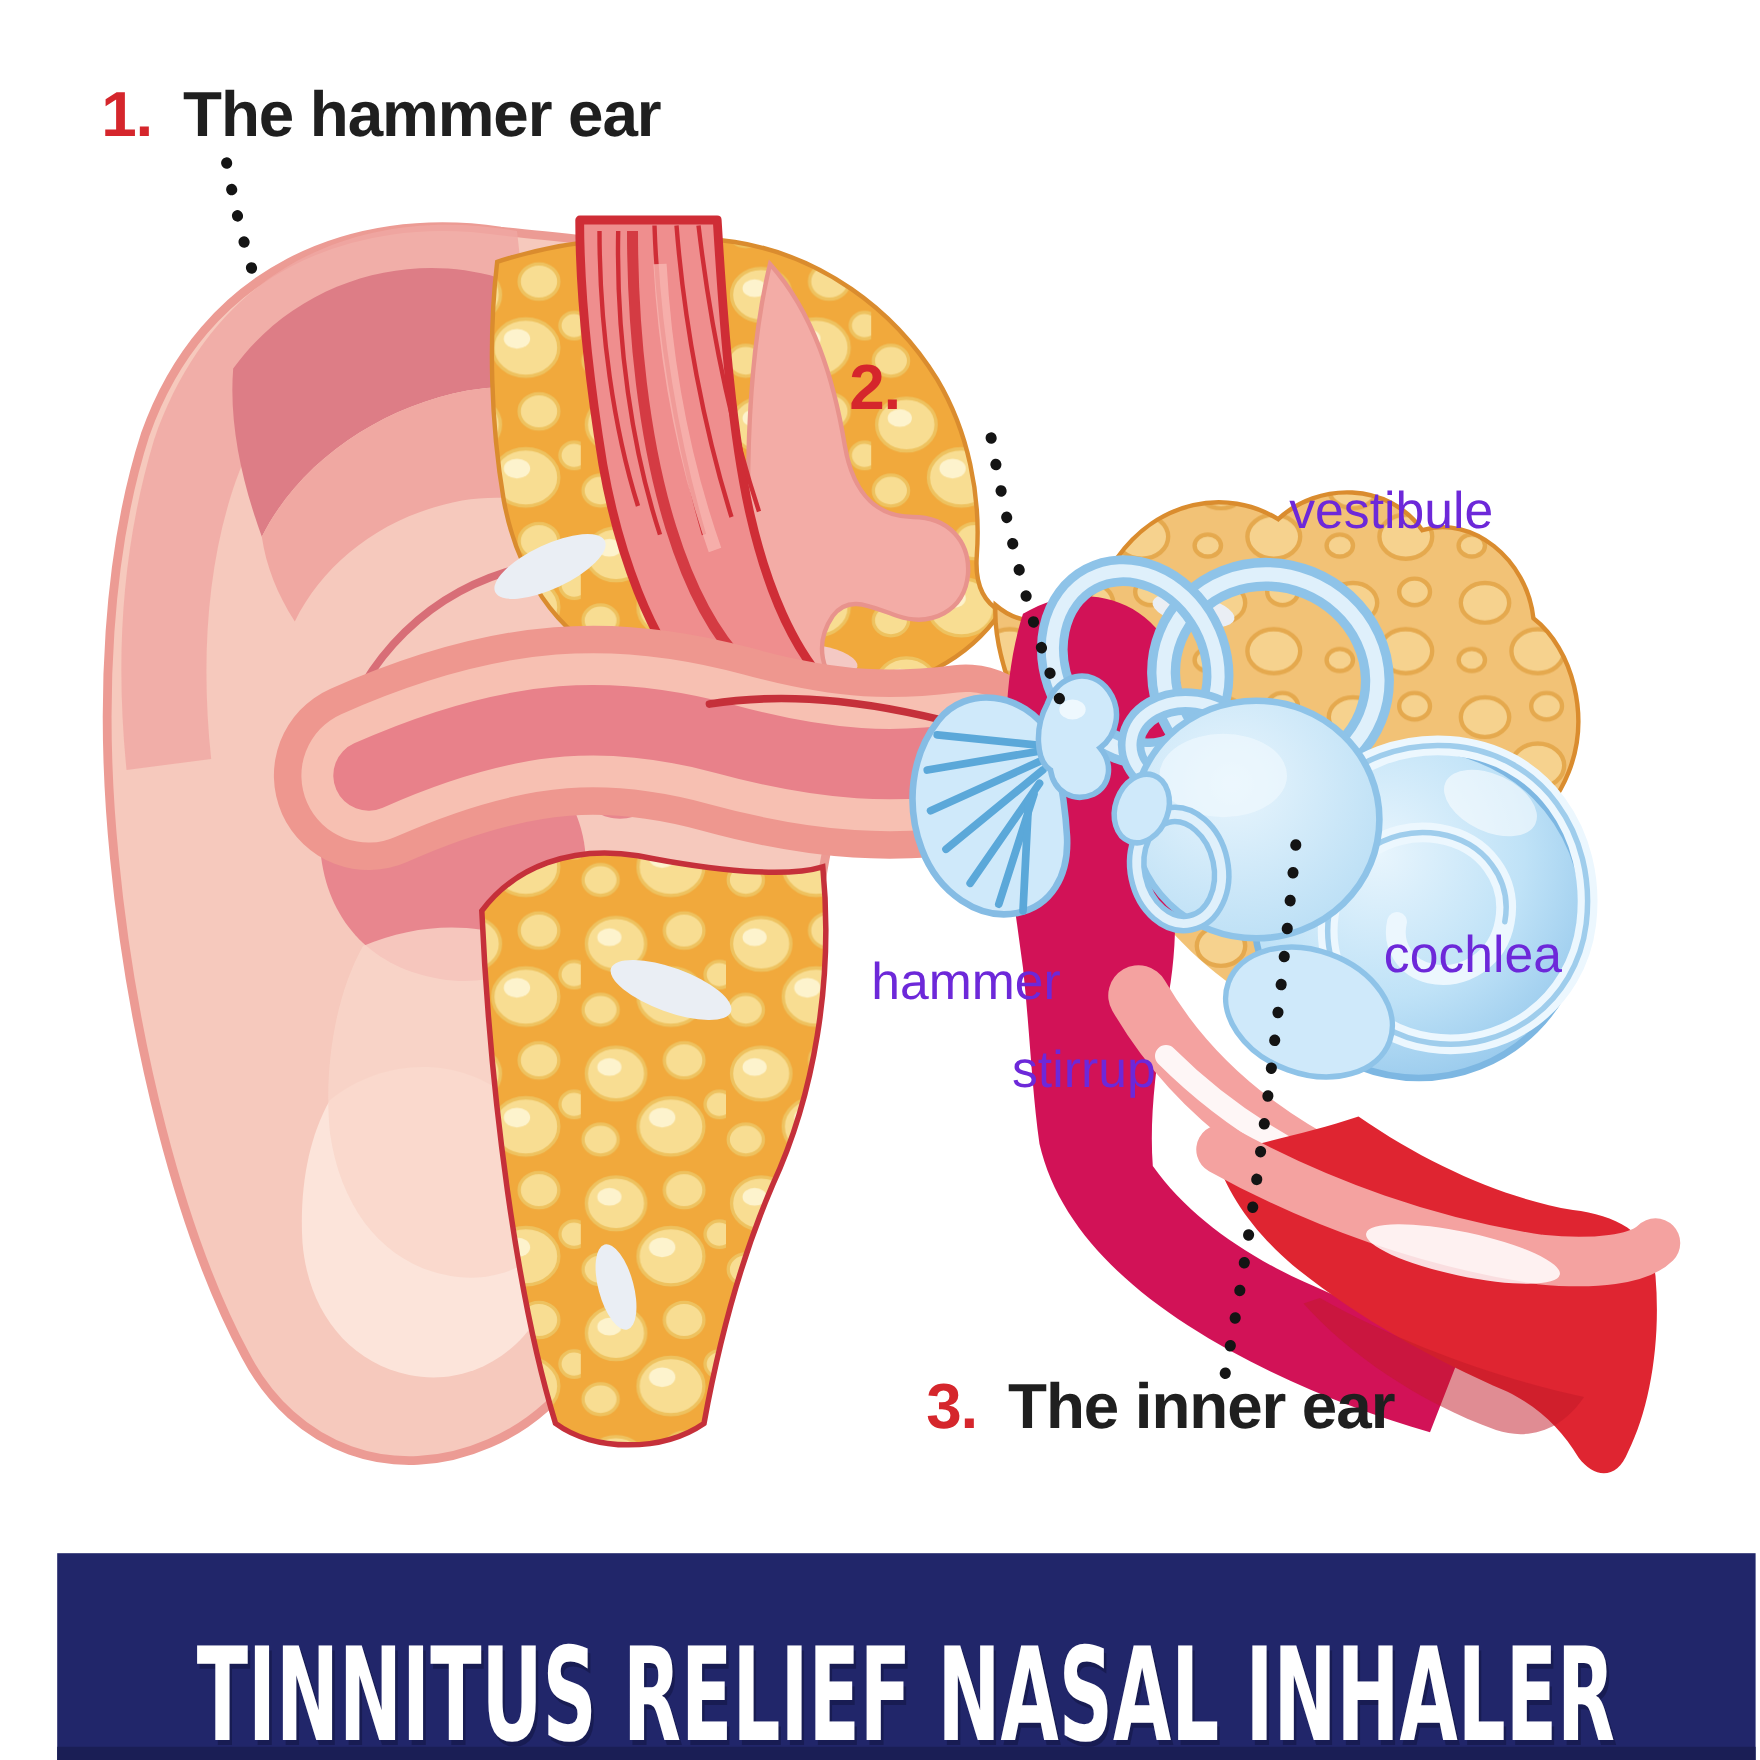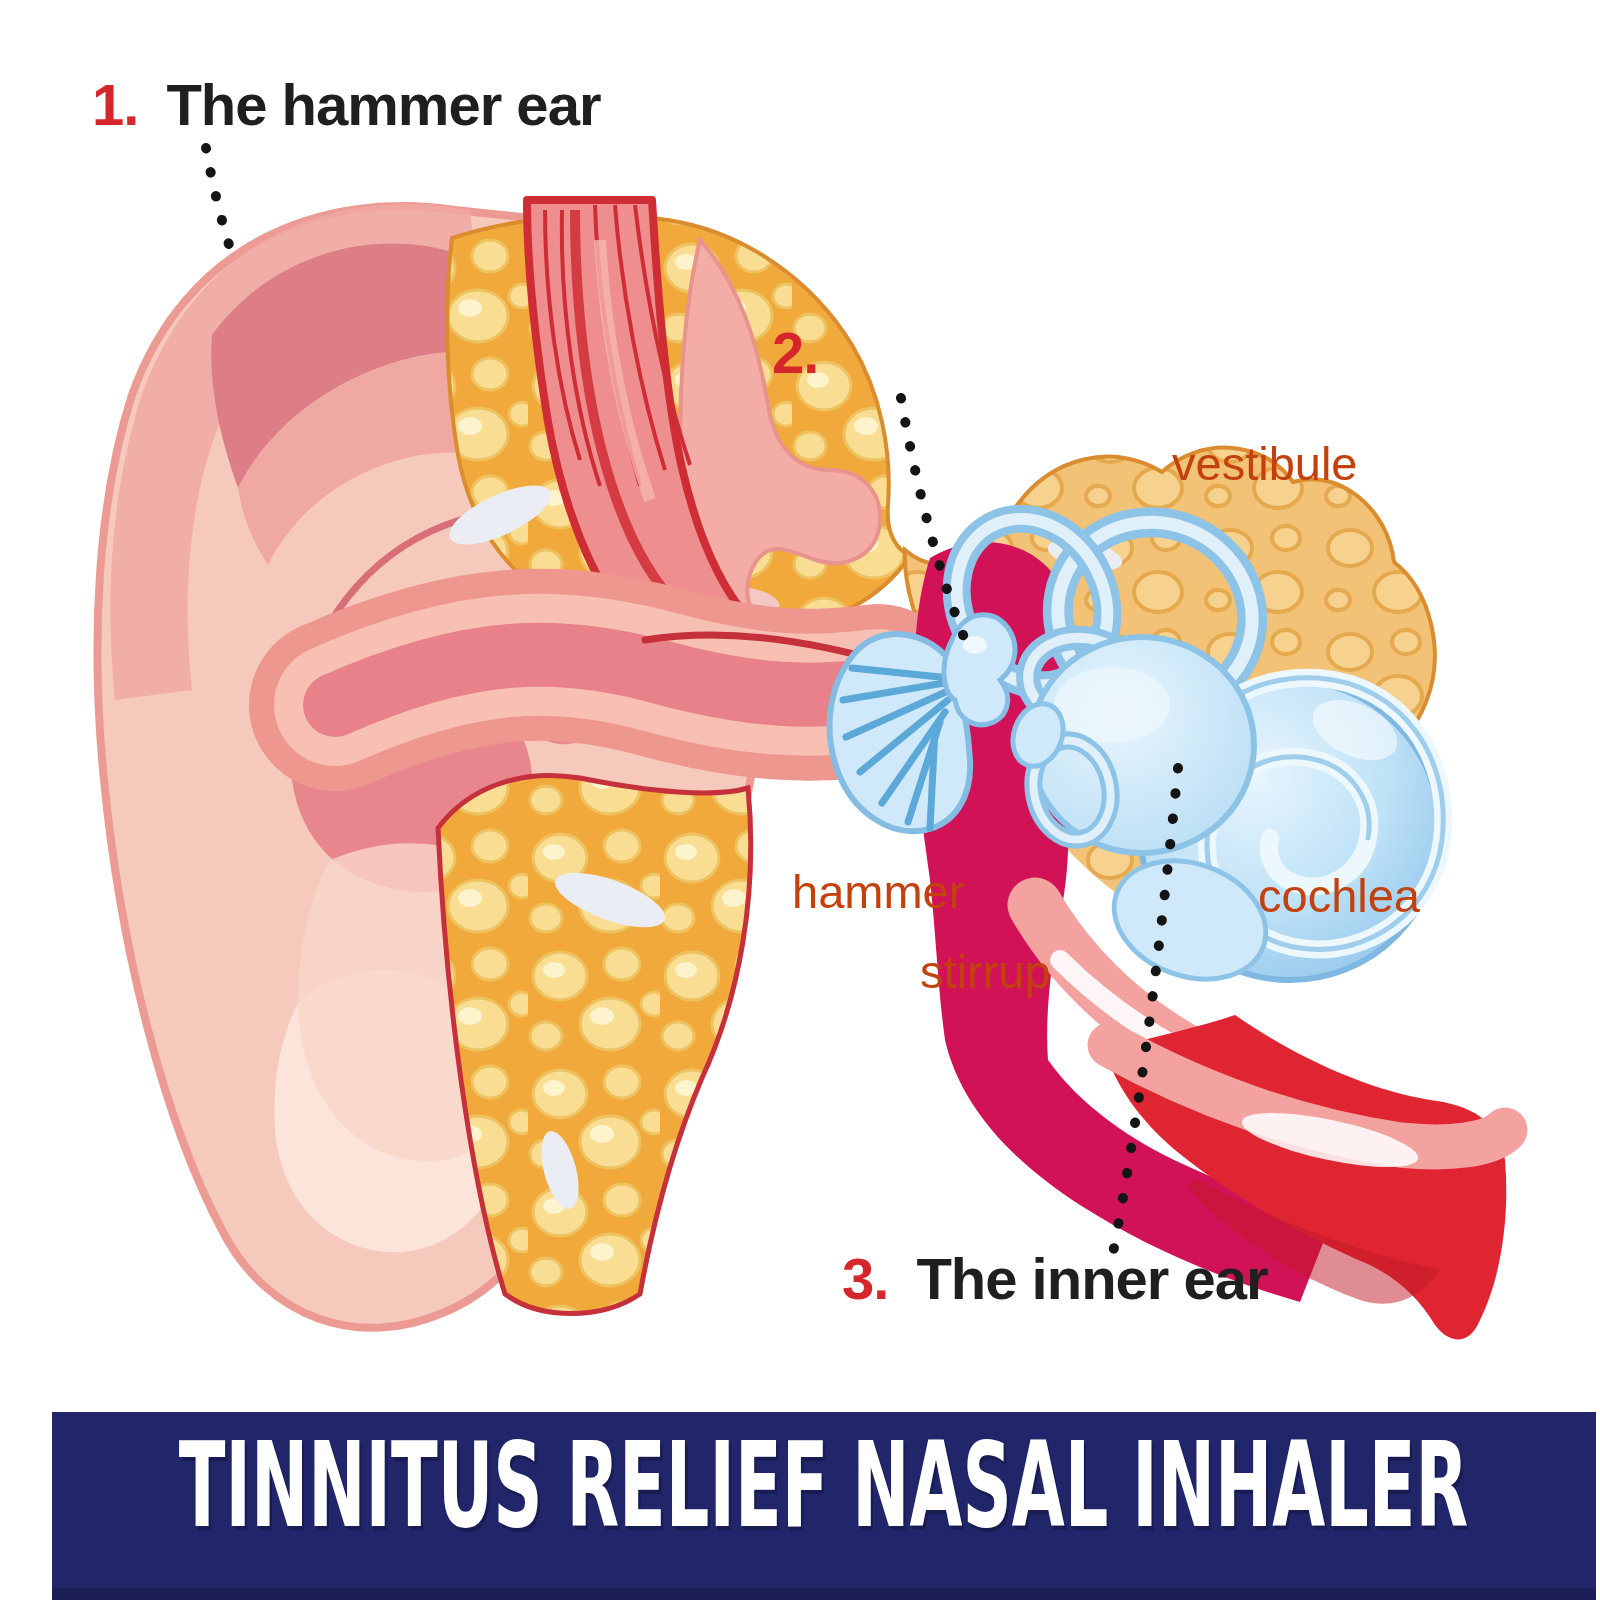--- a/index.html
+++ b/index.html
@@ -19,31 +19,31 @@
     font-size:58px;
     letter-spacing:-1px;
     color:#1f1f1f;
     white-space:nowrap;
     line-height:1;
   }
   .heading .num{color:#d5262c;}
   .part-label{
     position:absolute;
     font-size:47px;
-    color:#c2410c;
+    color:#6d28d9;
     white-space:nowrap;
     line-height:1;
   }
   .banner{
     position:absolute;
     left:4px;right:4px;
     top:1412px;bottom:0;
     background:#21266a;
     display:flex;
-    align-items:flex-start;
+    align-items:flex-end;
     justify-content:center;
     margin-left:48px;
   }
   .banner::after{
     content:"";
     position:absolute;
     left:0;right:0;bottom:0;height:12px;
     background:#1a1e55;
   }
   .banner-text{
@@ -295,19 +295,19 @@
   </div>
 
   <div class="heading" style="left:842px;top:1250px">
     <span class="num">3.</span>
     <span class="txt">The inner ear</span>
   </div>
 
   <div class="part-label" style="left:1172px;top:440px">vestibule</div>
   <div class="part-label" style="left:792px;top:868px">hammer</div>
   <div class="part-label" style="left:920px;top:948px">stirrup</div>
-  <div class="part-label" style="left:1258px;top:872px">cochlea</div>
+  <div class="part-label" style="left:1258px;top:844px">cochlea</div>
 
   <div class="banner">
     <span class="banner-text">TINNITUS RELIEF NASAL INHALER</span>
   </div>
 
 </div>
 
 </body></html>

